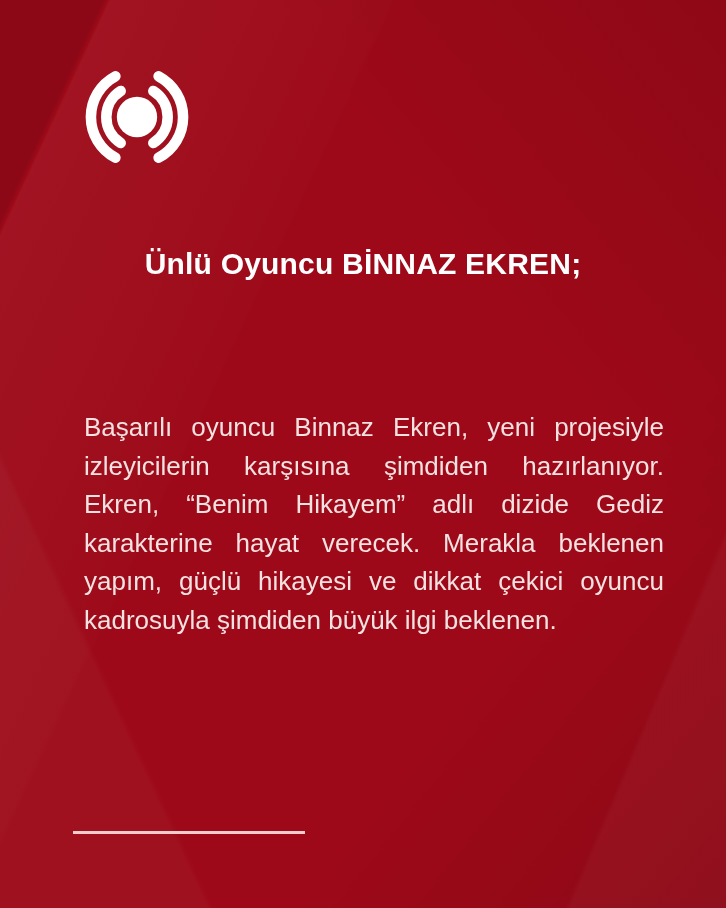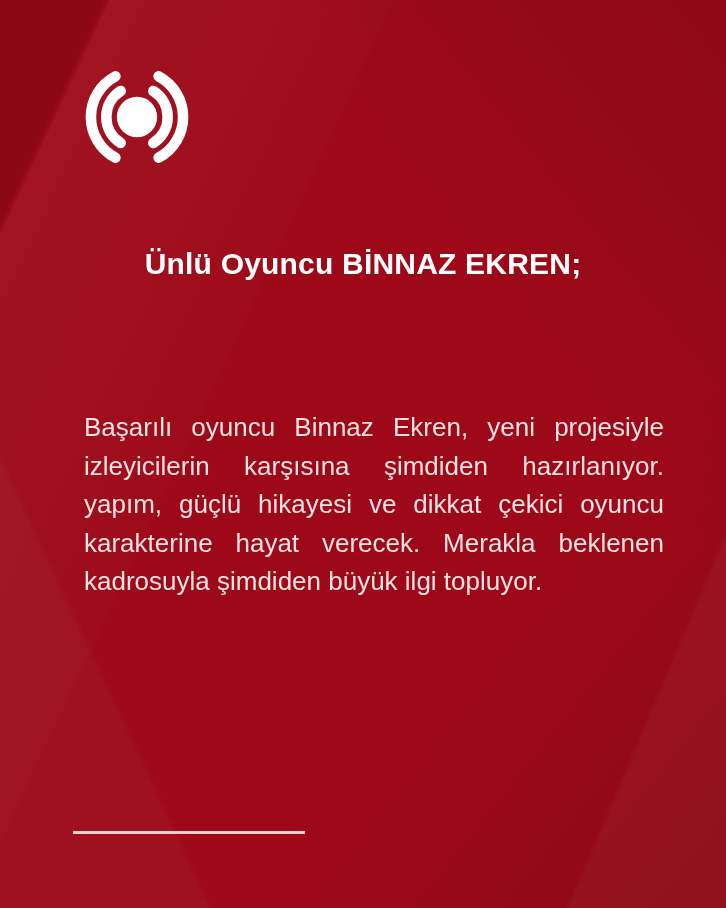--- a/index.html
+++ b/index.html
@@ -82,18 +82,19 @@
   </svg>
 </span>
 
 <div class="headline">
   <div>Ünlü Oyuncu BİNNAZ EKREN;</div>
 </div>
 
 <div class="body-text">
   <div class="body-line">Başarılı oyuncu Binnaz Ekren, yeni projesiyle</div>
   <div class="body-line">izleyicilerin karşısına şimdiden hazırlanıyor.</div>
+  <div class="body-line">Ekren, “Benim Hikayem” adlı dizide Gediz</div>
+  <div class="body-line">karakterine hayat verecek. Merakla beklenen</div>
   <div class="body-line">yapım, güçlü hikayesi ve dikkat çekici oyuncu</div>
-  <div class="body-line">karakterine hayat verecek. Merakla beklenen</div>
-  <div class="body-line last">kadrosuyla şimdiden büyük ilgi topluyor.</div>
+  <div class="body-line last">kadrosuyla şimdiden büyük ilgi beklenen.</div>
 </div>
 
 <div class="divider-line"></div>
 
 </body></html>

